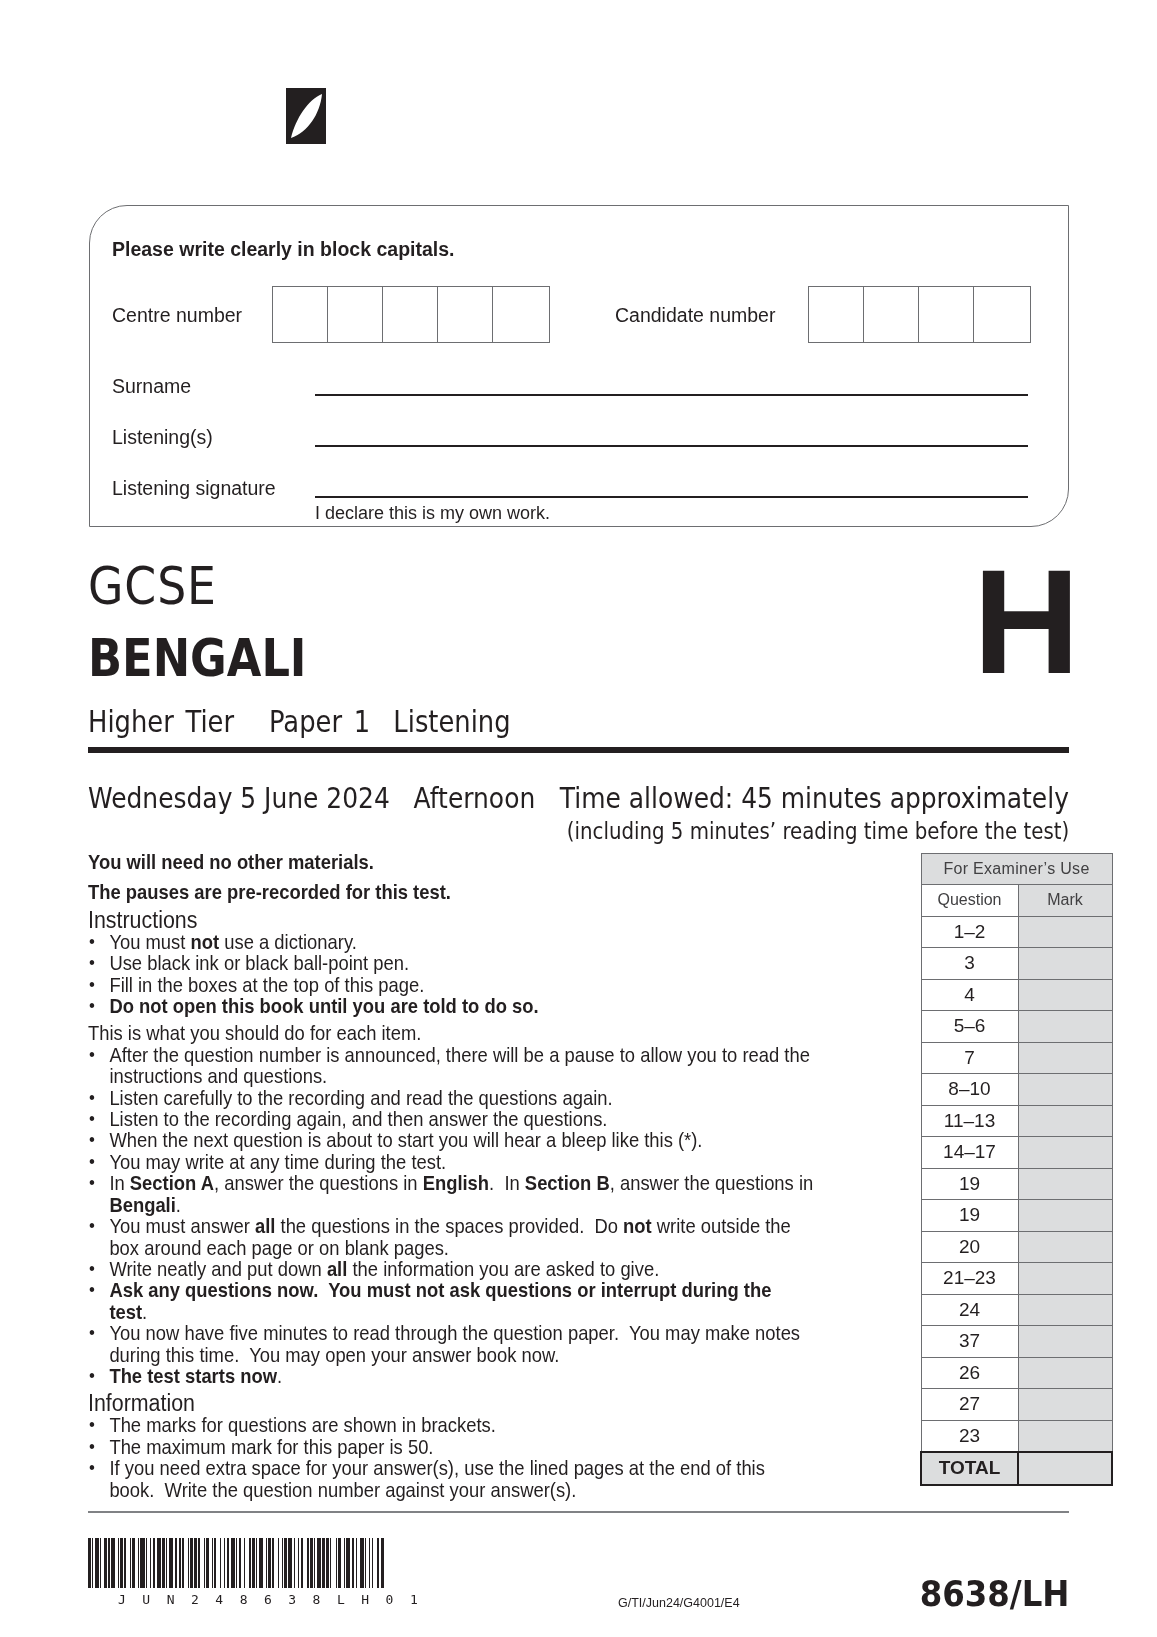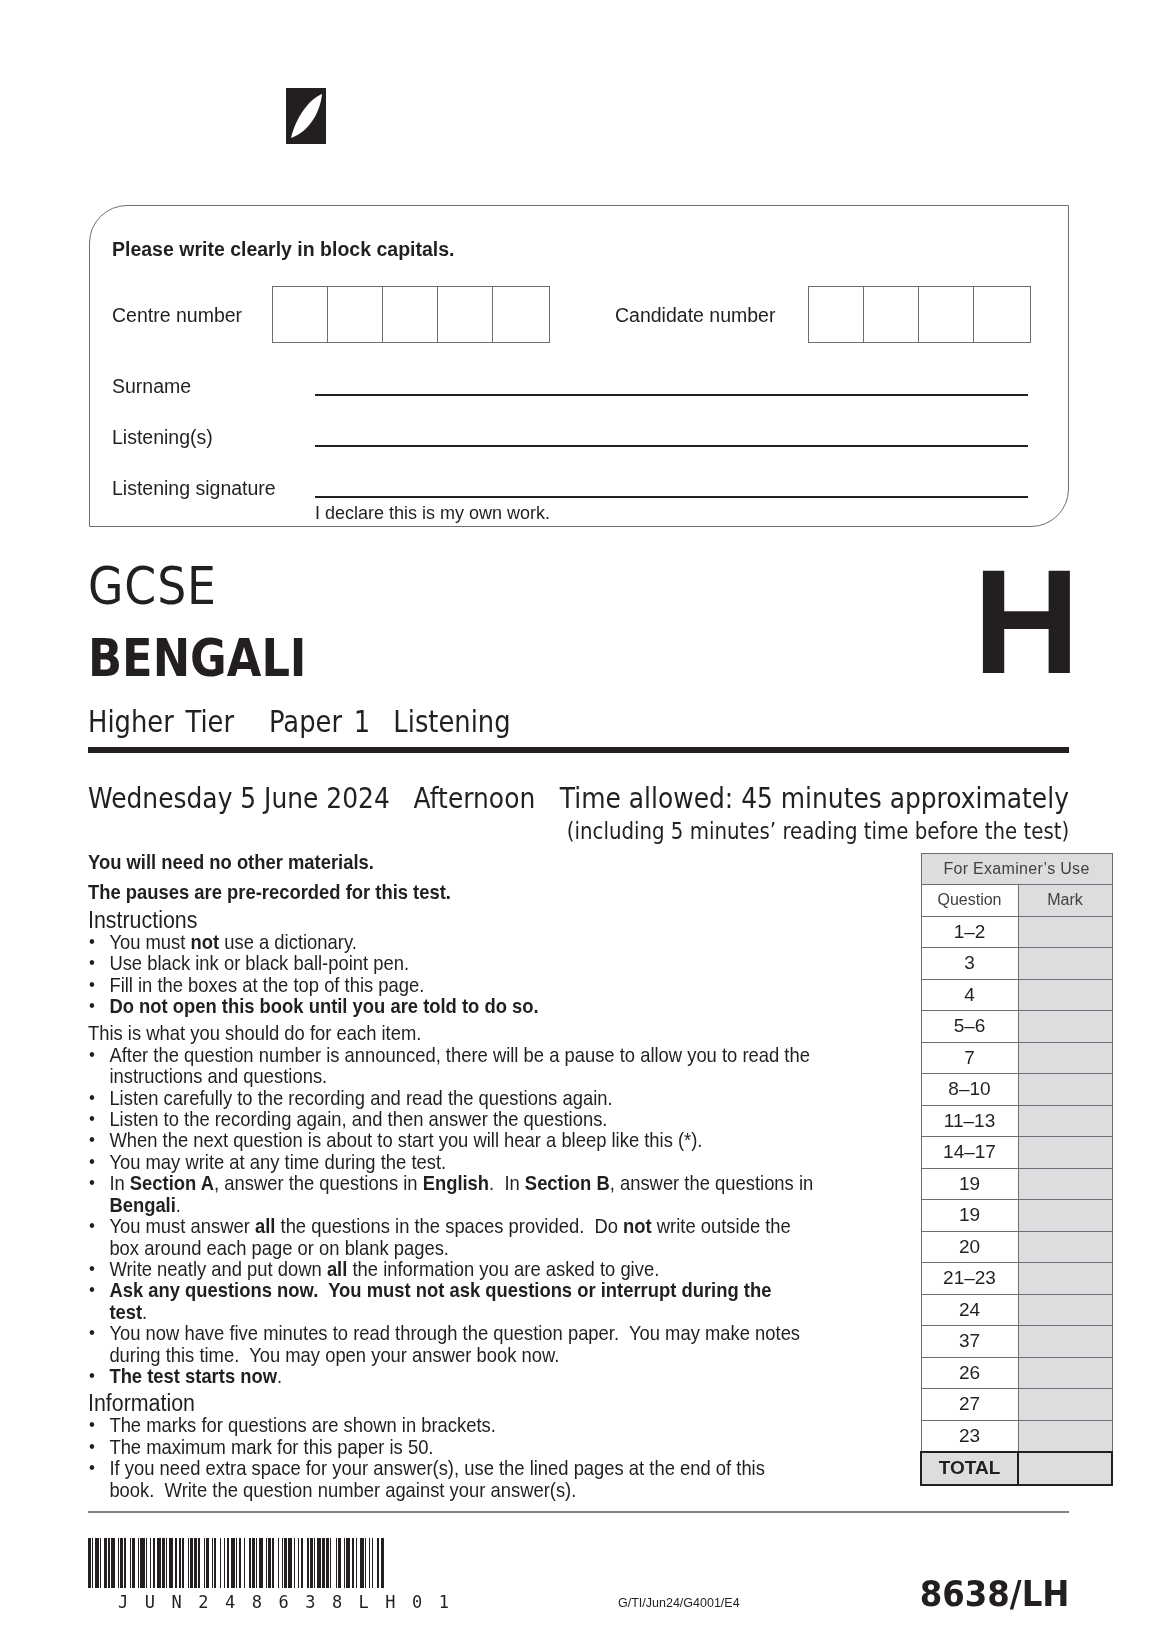--- a/index.html
+++ b/index.html
@@ -47,21 +47,21 @@
     .exam .colh { font-size: 16px; color: #414042; }
     .exam .q { background: #ffffff; width: 96px; }
     .exam .m { background: #dcddde; }
     .exam .total td { border: 2.5px solid #231f20; font-weight: bold; font-size: 19px; }
 
     .rule-thin { left: 88px; top: 1511px; width: 981px; height: 2px; background: #808285; }
 
     
     .barcode { left: 88px; top: 1538px; width: 398px; height: 50px; display: flex; align-items: stretch; }
     .barcode span { display: block; height: 100%; background: #231f20; }
-    .bc-text { left: 118px; top: 1592px; font-family: "DejaVu Sans Mono", monospace; font-size: 17px; letter-spacing: 16.5px; }
+    .bc-text { left: 118px; top: 1592px; font-family: "DejaVu Sans Mono", monospace; font-size: 13px; letter-spacing: 16.5px; }
     .ref { left: 618px; top: 1596px; font-size: 12.5px; color: #231f20; }
     .code { right: 88px; top: 1573px; font-family: "DejaVu Sans", sans-serif; font-weight: bold; font-size: 36px; transform: scaleX(0.9); transform-origin: right; }
   </style>
 </head>
 <body>
 
 <div class="abs logo">
   <svg class="logo-leaf" viewBox="0 0 40 56">
     <path d="M0 0 H40 V56 H0 Z M5 50 C10 30 22 12 36 6 C34 26 22 44 5 50 Z" fill="#231f20" fill-rule="evenodd"></path>
   </svg>

